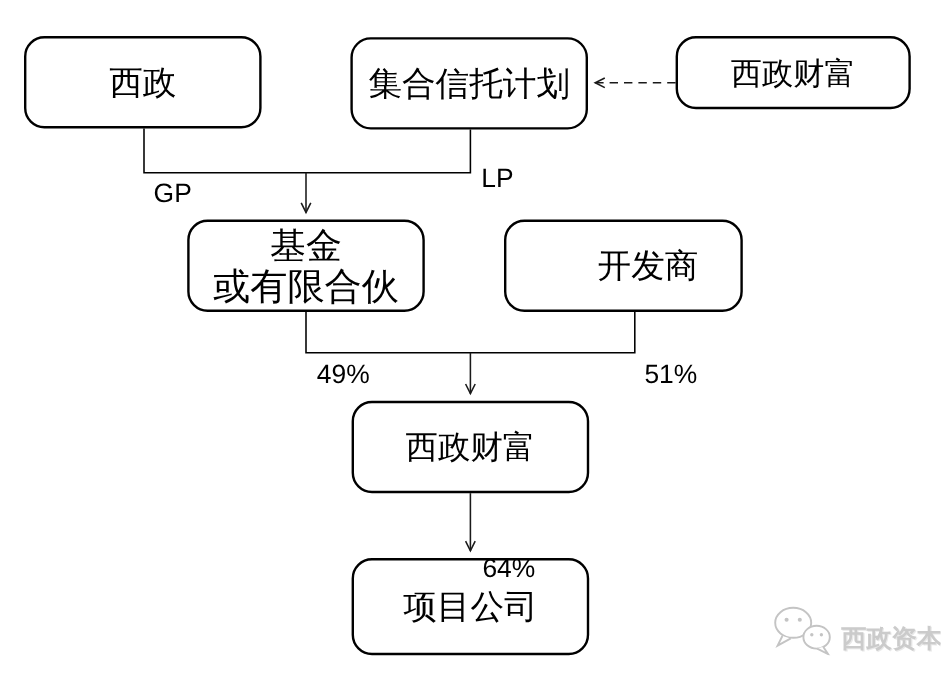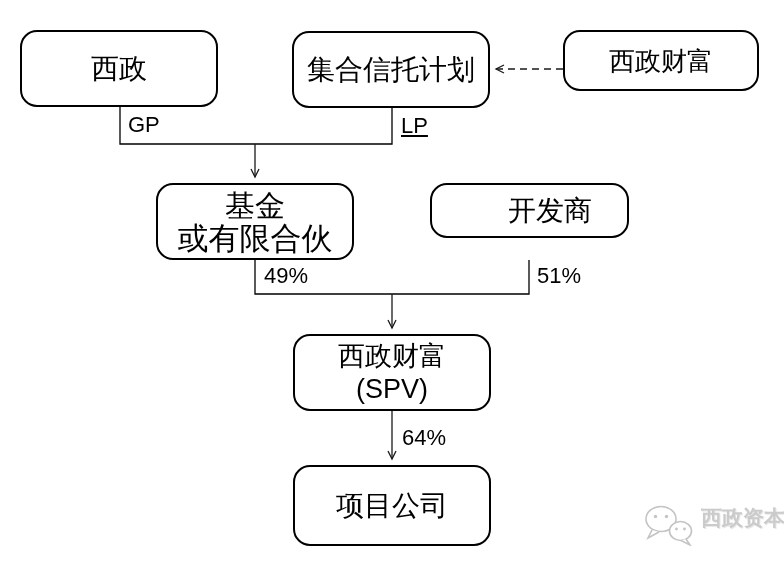--- a/index.html
+++ b/index.html
@@ -42,27 +42,28 @@
   .node .line2 {
     font-size: 31px;
     line-height: 33px;
     white-space: nowrap;
   }
   .edge-label {
     position: absolute;
     font-size: 22px;
     color: #000000;
     white-space: nowrap;
+    margin-top: 36px;
   }
   .watermark {
     position: absolute;
     left: 643px;
     top: 504px;
     display: flex;
-    align-items: flex-start;
+    align-items: flex-end;
     gap: 6px;
   }
   .watermark-text {
     font-size: 21px;
     font-weight: bold;
     color: #cbcbcb;
     text-shadow: 1px 1px 0 #e9e9e9;
     white-space: nowrap;
   }
 </style>
@@ -99,35 +100,34 @@
 
   <div class="node" style="left:563px; top:30px; width:196px; height:61px;">
     <span class="line1" style="font-size:26px; line-height:32px;">西政财富</span>
   </div>
 
   <div class="node" style="left:156px; top:183px; width:198px; height:77px;">
     <span class="line1" style="font-size:30px; line-height:33px;">基金</span>
     <span class="line2">或有限合伙</span>
   </div>
 
-  <div class="node" style="left:430px; top:183px; width:199px; height:55px;padding-left:41px;">
+  <div class="node" style="left:420px; top:183px; width:199px; height:77px;padding-left:41px;">
     <span class="line1">开发商</span>
   </div>
 
   <div class="node" style="left:293px; top:334px; width:198px; height:77px;">
     <span class="line1" style="font-size:27px; line-height:34px;">西政财富</span>
-    <span class="line2" style="font-size:27px; line-height:33px;">(SPV)</span>
   </div>
 
   <div class="node" style="left:293px; top:465px; width:198px; height:81px;">
     <span class="line1">项目公司</span>
   </div>
 
   <div class="edge-label" style="left:128px; top:112px;">GP</div>
-  <div class="edge-label" style="left:401px; top:113px;text-decoration:underline;">LP</div>
+  <div class="edge-label" style="left:401px; top:100px;">LP</div>
   <div class="edge-label" style="left:264px; top:263px;">49%</div>
   <div class="edge-label" style="left:537px; top:263px;">51%</div>
   <div class="edge-label" style="left:402px; top:425px;">64%</div>
 
   <div class="watermark">
     <svg width="52" height="42" viewBox="0 0 52 42">
       <g stroke="#c4c4c4" stroke-width="1.6" fill="#ffffff">
         <ellipse cx="18" cy="15" rx="15" ry="12.5"></ellipse>
         <path d="M9,26 L5,34 L16,28" fill="#ffffff"></path>
         <ellipse cx="37.5" cy="27" rx="11" ry="9.5"></ellipse>

